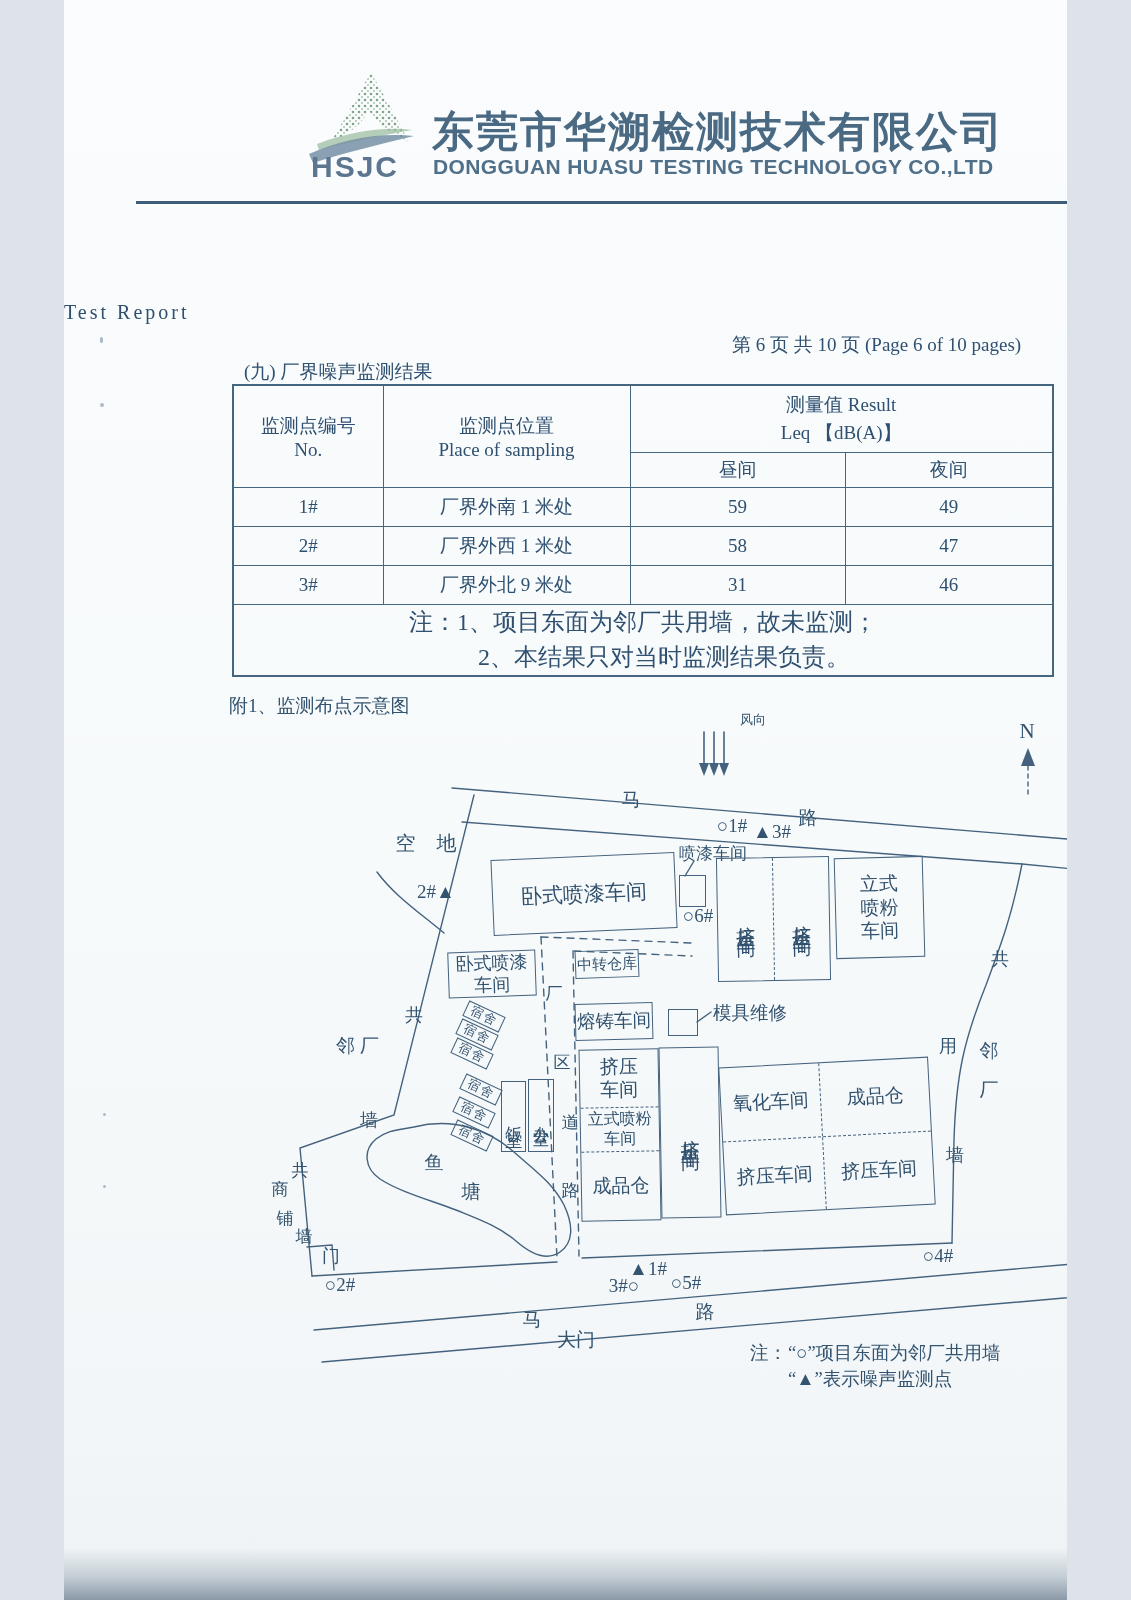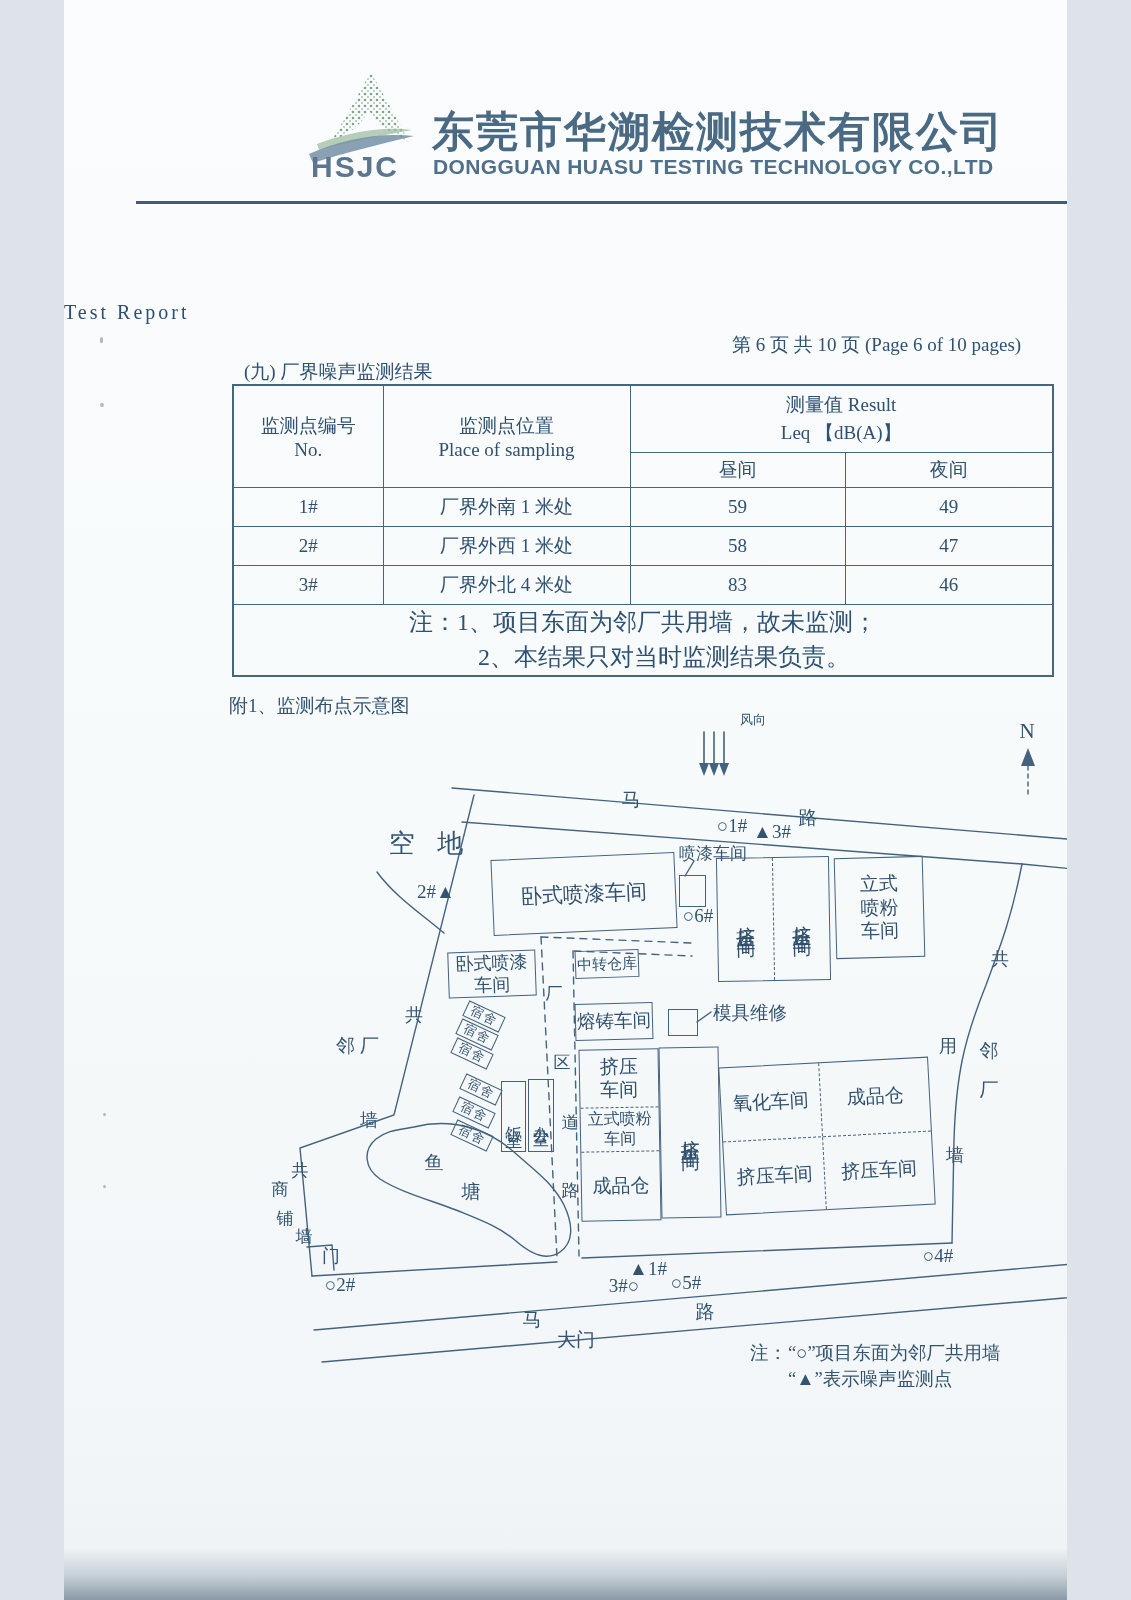--- a/index.html
+++ b/index.html
@@ -159,22 +159,22 @@
         <td class="drow">49</td>
       </tr>
       <tr>
         <td class="drow">2#</td>
         <td class="drow">厂界外西 1 米处</td>
         <td class="drow">58</td>
         <td class="drow">47</td>
       </tr>
       <tr>
         <td class="drow">3#</td>
-        <td class="drow">厂界外北 4 米处</td>
-        <td class="drow">83</td>
+        <td class="drow">厂界外北 9 米处</td>
+        <td class="drow">31</td>
         <td class="drow">46</td>
       </tr>
       <tr>
         <td colspan="4" class="notes">
           <div>注：1、项目东面为邻厂共用墙，故未监测；</div>
           <div class="note2">2、本结果只对当时监测结果负责。</div>
         </td>
       </tr>
     </tbody>
   </table>
@@ -275,21 +275,21 @@
   <div class="dl" style="left:668px;top:826px;font-size:19px">○1#</div>
   <div class="dl" style="left:708px;top:832px;font-size:19px">▲3#</div>
   <div class="dl" style="left:372px;top:892px;font-size:19px">2#▲</div>
   <div class="dl" style="left:634px;top:916px;font-size:19px">○6#</div>
   <div class="dl" style="left:584px;top:1269px;font-size:19px">▲1#</div>
   <div class="dl" style="left:560px;top:1286px;font-size:19px">3#○</div>
   <div class="dl" style="left:622px;top:1283px;font-size:19px">○5#</div>
   <div class="dl" style="left:874px;top:1256px;font-size:19px">○4#</div>
   <div class="dl" style="left:276px;top:1285px;font-size:19px">○2#</div>
 
-  <div class="dl" style="left:366px;top:843px;font-size:26px;letter-spacing:8px">空 地</div>
+  <div class="dl" style="left:366px;top:843px;font-size:20px;letter-spacing:8px">空 地</div>
   <div class="dl" style="left:296px;top:1046px;font-size:19px;letter-spacing:5px">邻厂</div>
   <div class="dl" style="left:350px;top:1015px;font-size:18px">共</div>
   <div class="dl" style="left:305px;top:1120px;font-size:18px">墙</div>
   <div class="dl" style="left:236px;top:1170px;font-size:17px">共</div>
   <div class="dl" style="left:216px;top:1189px;font-size:17px">商</div>
   <div class="dl" style="left:221px;top:1218px;font-size:17px">铺</div>
   <div class="dl" style="left:240px;top:1236px;font-size:17px">墙</div>
   <div class="dl" style="left:267px;top:1256px;font-size:18px">门</div>
   <div class="dl" style="left:370px;top:1163px;font-size:19px">鱼</div>
   <div class="dl" style="left:407px;top:1192px;font-size:19px">塘</div>

